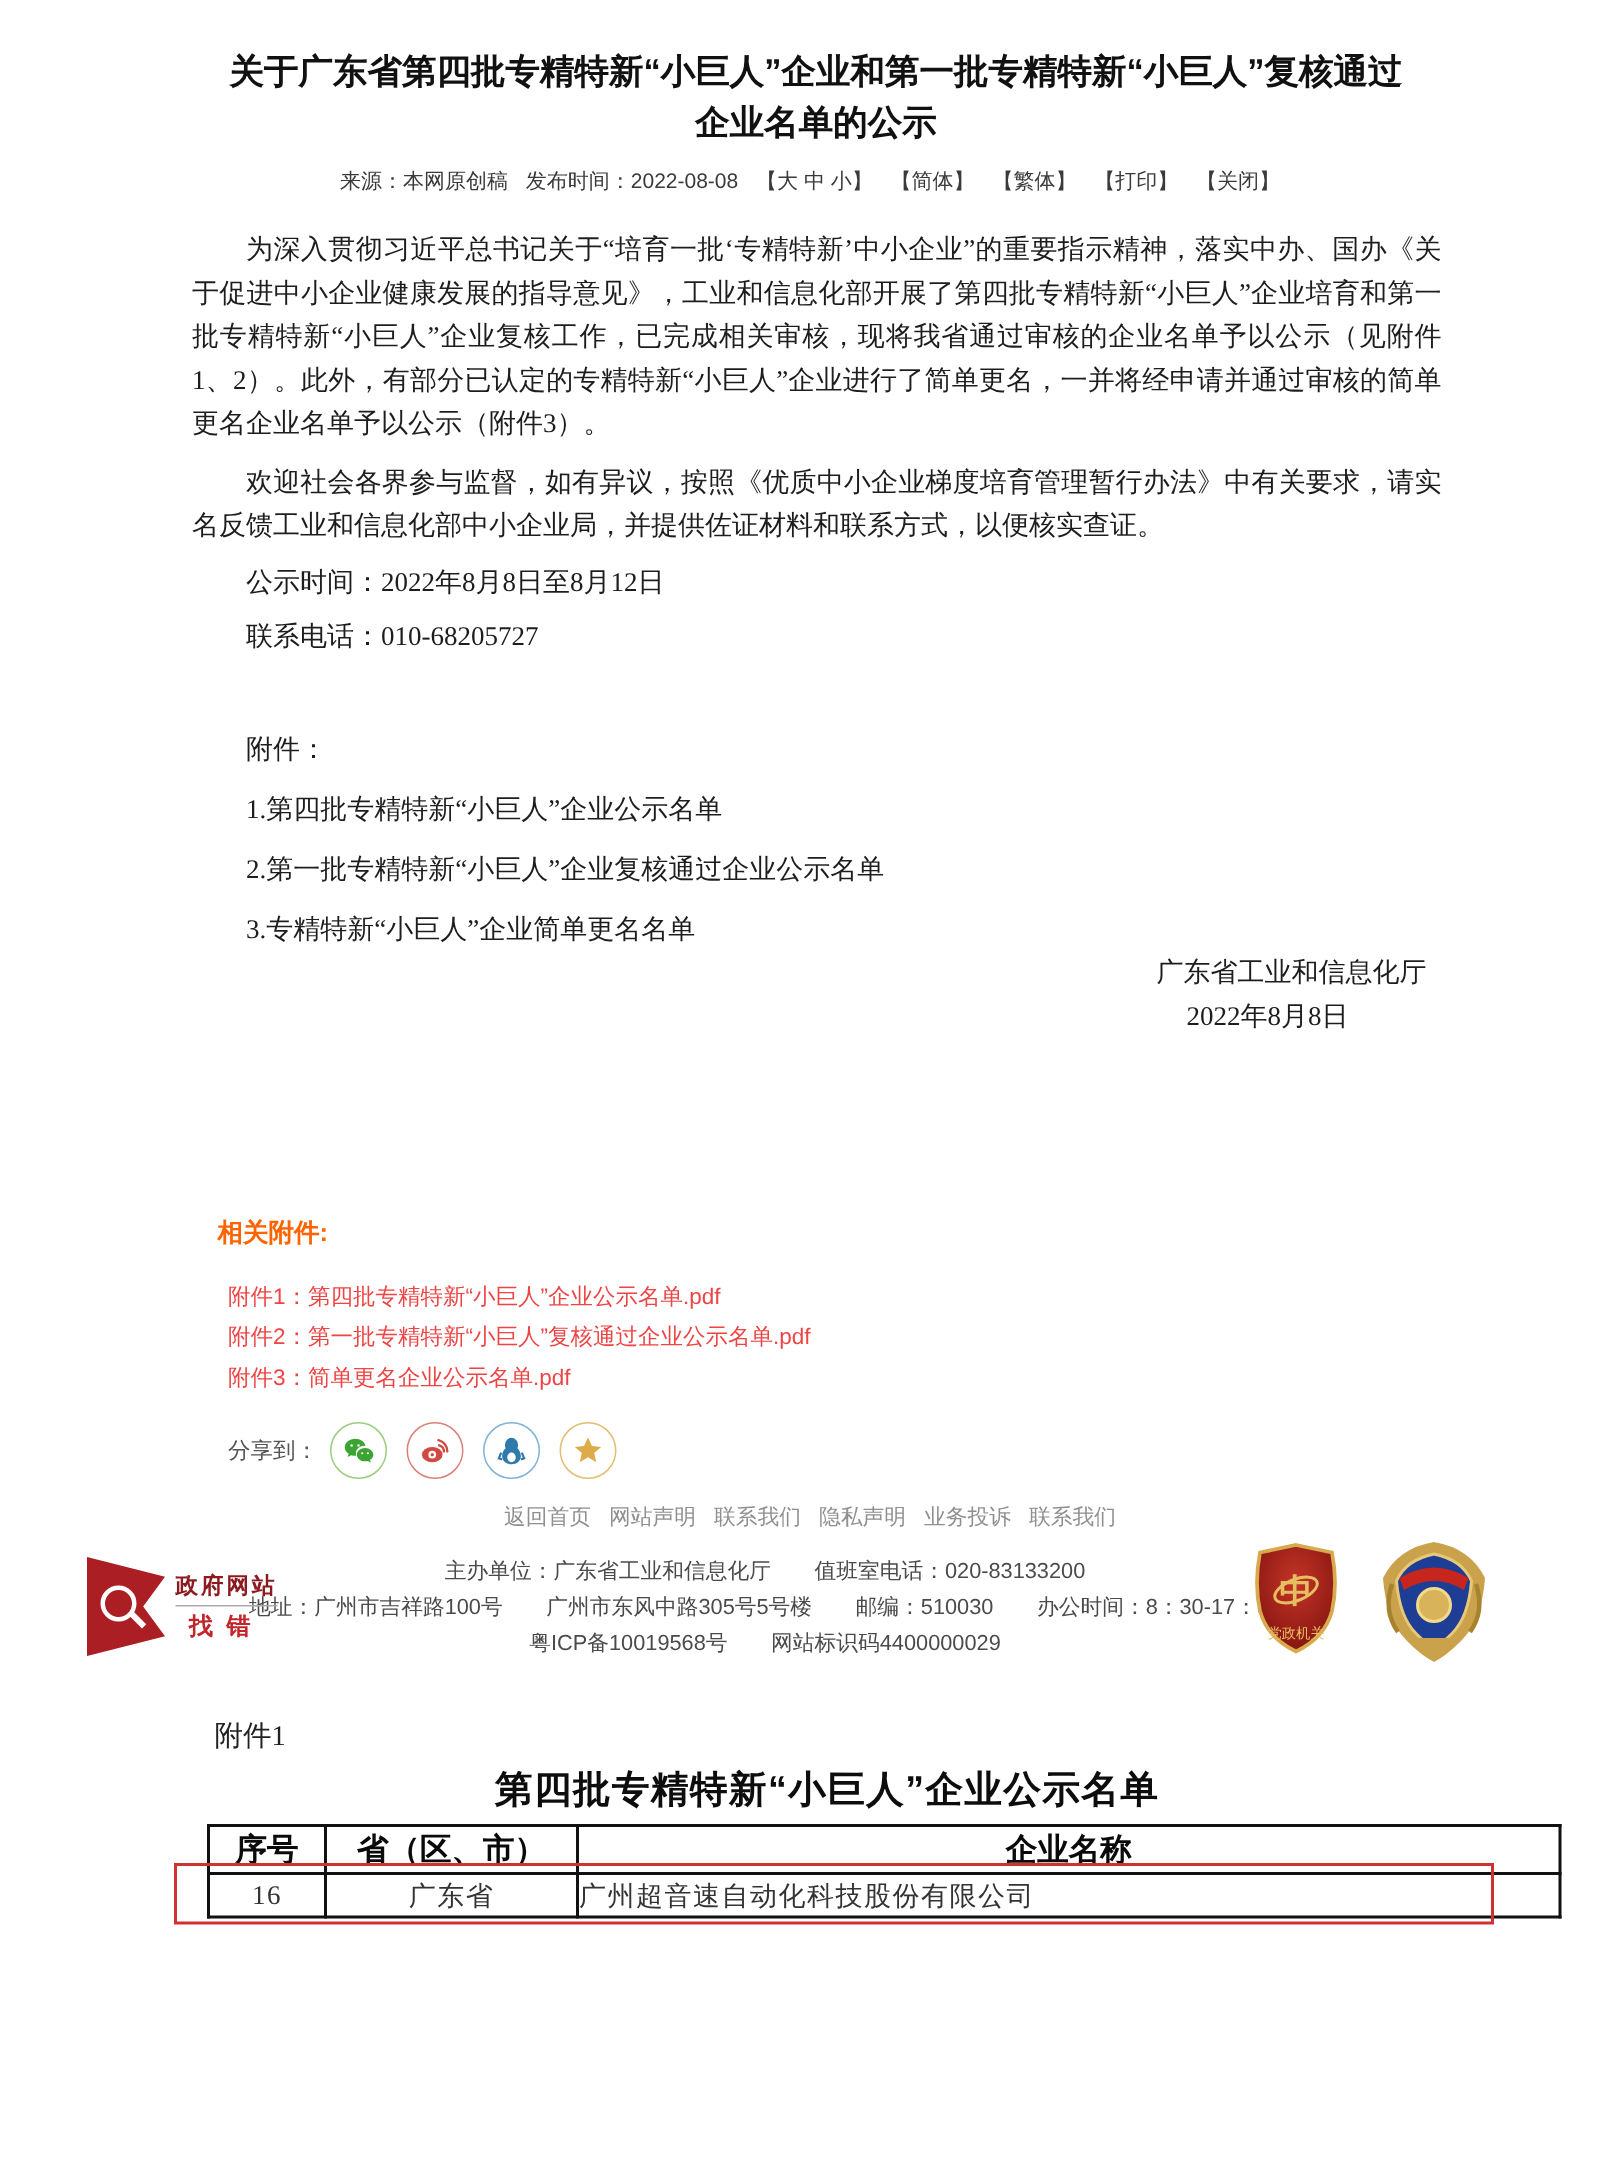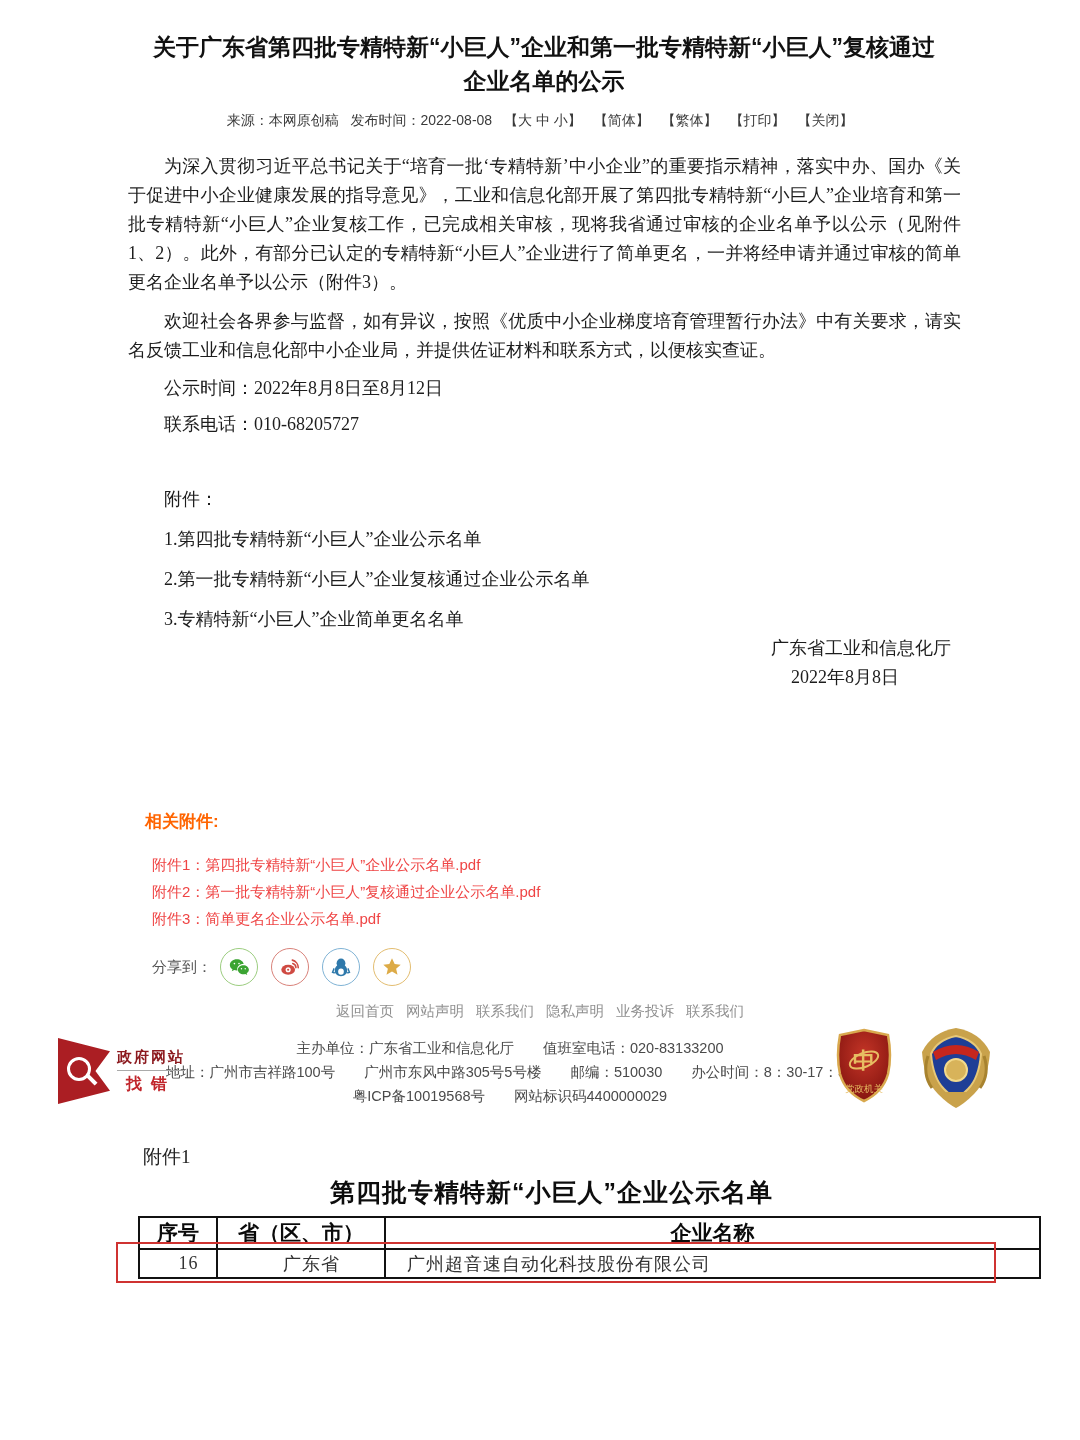--- a/index.html
+++ b/index.html
@@ -72,21 +72,21 @@
   
   .annex-label{position:absolute;top:1144px;left:143px;font-size:19px;color:#222;}
   .annex-title{position:absolute;top:1176px;left:138px;width:827px;text-align:center;
                font-family:"Liberation Sans","DejaVu Sans",sans-serif;
                font-weight:bold;font-size:25px;letter-spacing:1px;color:#0d0d0d;}
   .annex-table{position:absolute;top:1216px;left:138px;width:903px;border:2px solid #111;
                border-collapse:collapse;table-layout:fixed;}
   .annex-table th,.annex-table td{border:2px solid #111;padding:0;}
   .annex-table th{height:30px;font-family:"Liberation Serif","DejaVu Serif",serif;
                   font-weight:bold;font-size:21px;text-align:center;color:#0a0a0a;}
-  .annex-table td{height:27px;font-size:18px;color:#333;letter-spacing:1px;padding-left:21px;}
+  .annex-table td{height:27px;font-size:18px;color:#333;letter-spacing:1px;}
   .col-idx{width:78px;} .col-prov{width:168px;}
   .td-center{text-align:center;}
   .td-name{text-align:left;padding-left:7px;}
   .highlight-box{position:absolute;top:1242px;left:116px;width:876px;height:37px;
                  border:2px solid #cf3331;pointer-events:none;}
 </style>
 </head>
 <body>
 
 <div class="canvas">

